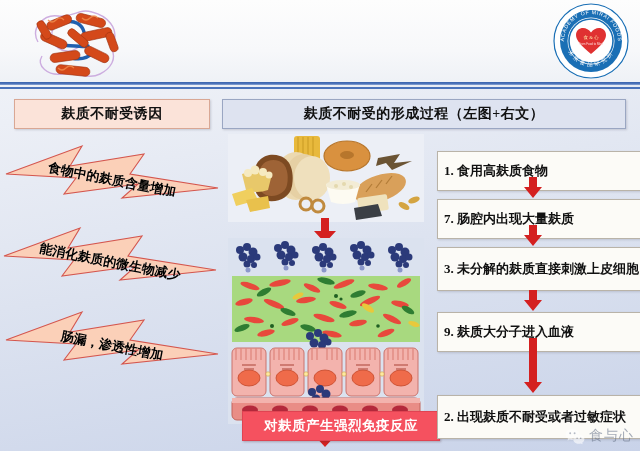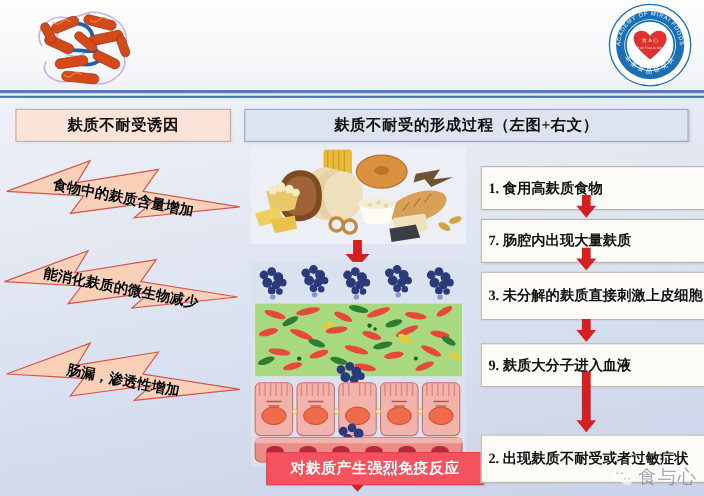--- a/index.html
+++ b/index.html
@@ -206,21 +206,21 @@
   #watermark {
     position: absolute;
     right: 6px; bottom: 6px;
     display: flex;
     align-items: center;
     gap: 4px;
     opacity: .62;
     pointer-events: none;
   }
   #watermark-text {
-    font-size: 17px;
+    font-size: 14px;
     color: #6f7a90;
     font-family: "Liberation Serif", "DejaVu Serif", serif;
     letter-spacing: 1px;
   }
 </style>
 </head>
 <body>
 
 <div id="slide">
 

